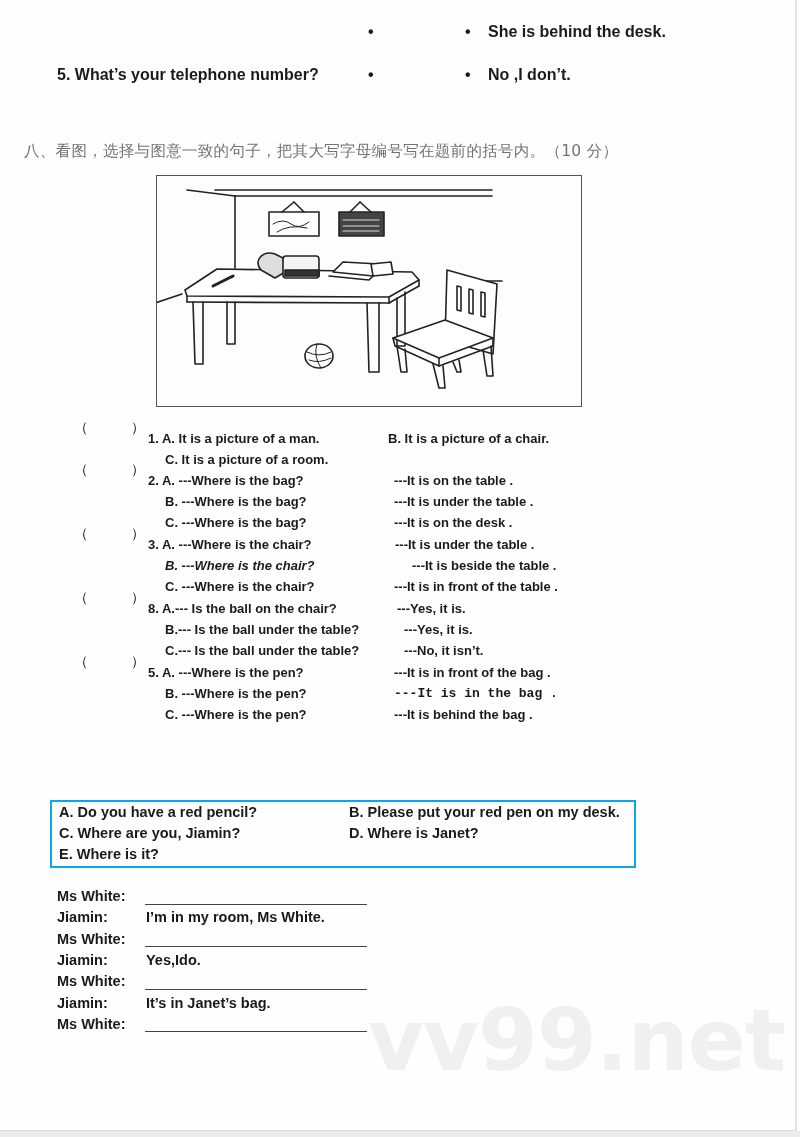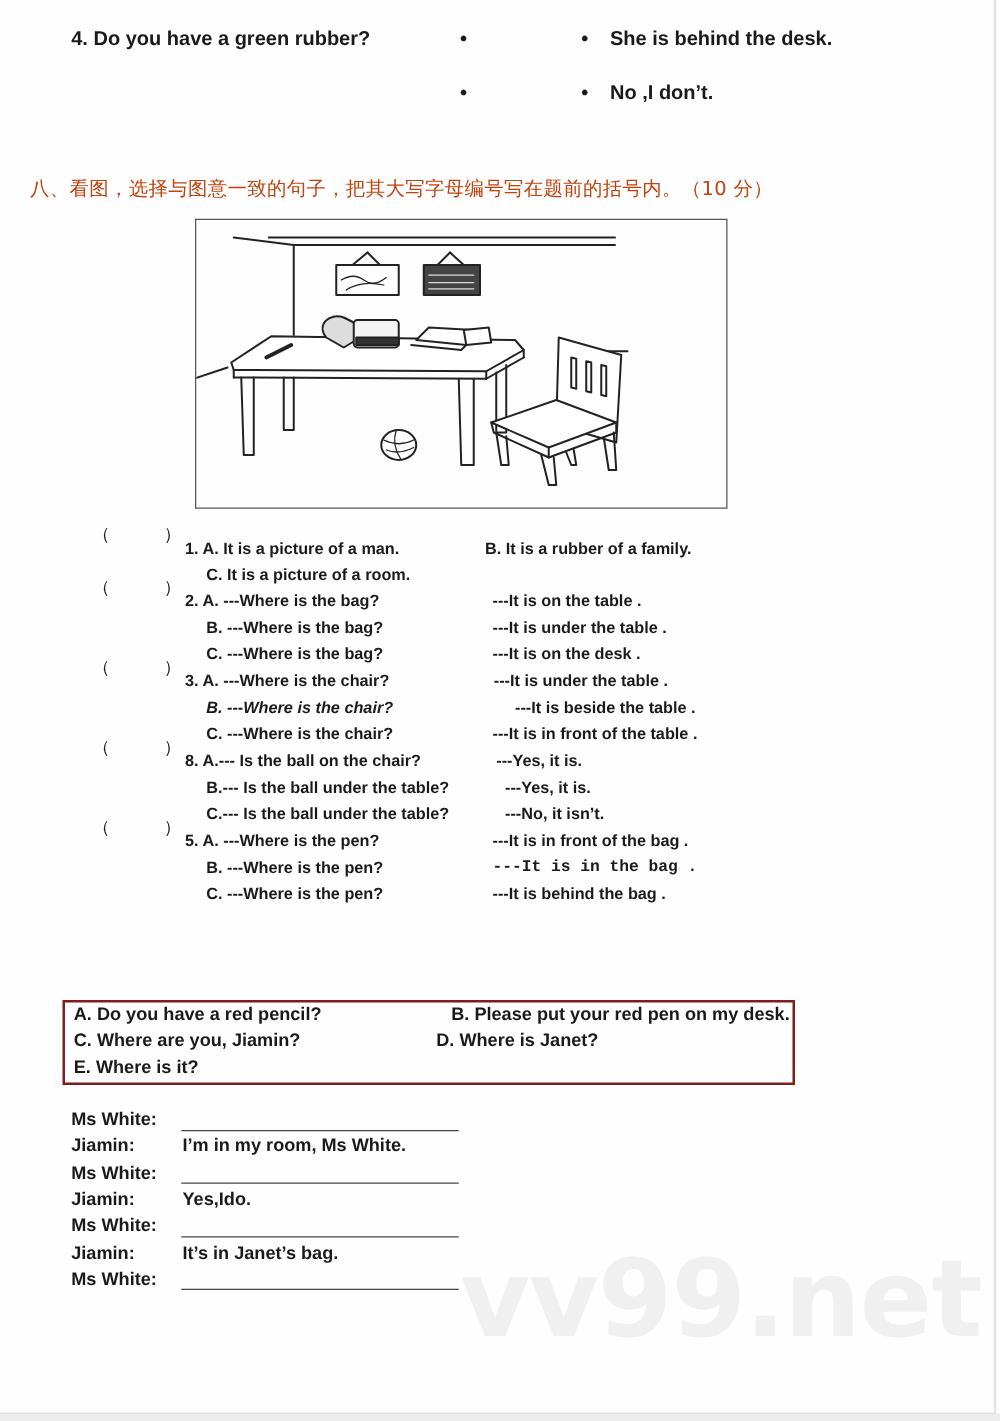--- a/index.html
+++ b/index.html
@@ -9,49 +9,49 @@
       font-family: "Liberation Sans", "DejaVu Sans", sans-serif;
     }
     .page {
       position: absolute; left: 0; top: 0; width: 795px; height: 1130px;
       background: #fefefe; border-right: 2px solid #e4e4e4; border-bottom: 2px solid #e0e0e0;
     }
     .bottom-strip { position: absolute; left: 0; top: 1131px; width: 800px; height: 6px; background: #ececec; }
     .abs { position: absolute; white-space: nowrap; }
     .match-q { font-size: 16px; font-weight: bold; }
     .dot { font-size: 16px; font-weight: bold; }
-    .section-title { font-size: 15.5px; font-family: "DejaVu Sans", sans-serif; color: #c2410c; letter-spacing: 0.3px; }
+    .section-title { font-size: 15.5px; font-family: "DejaVu Sans", sans-serif; color: #737373; letter-spacing: 0.3px; }
     .picture {
       position: absolute; left: 156px; top: 175px; width: 424px; height: 230px;
       border: 1.5px solid #555; background: #fdfdfd;
     }
     .q { font-size: 13px; font-weight: bold; margin-top: 12px; }
     .paren { font-size: 14px; }
     .opt-box {
       position: absolute; left: 50px; top: 800px; width: 582px; height: 64px;
-      border: 2px solid #7f1d1d;
+      border: 2px solid #0ea5e9;
     }
     .box-text { font-size: 14.5px; font-weight: bold; }
     .speaker { font-size: 14.5px; font-weight: bold; }
     .line { position: absolute; height: 0; border-top: 1.5px solid #444; width: 222px; }
     .watermark {
       position: absolute; left: 368px; top: 990px; font-size: 86px; font-weight: bold;
       color: #f0f0f0; font-family: "DejaVu Sans", sans-serif; letter-spacing: -1px;
     }
   </style>
 </head>
 <body>
 
 <div class="page">
 
-  <span class="abs match-q" style="left:57px;top:23px;">4. Do you have a green rubber?</span>
   <span class="abs dot" style="left:368px;top:23px;">•</span>
   <span class="abs dot" style="left:465px;top:23px;">•</span>
   <span class="abs match-q" style="left:488px;top:23px;">She is behind the desk.</span>
 
+  <span class="abs match-q" style="left:57px;top:66px;">5. What’s your telephone number?</span>
   <span class="abs dot" style="left:368px;top:66px;">•</span>
   <span class="abs dot" style="left:465px;top:66px;">•</span>
   <span class="abs match-q" style="left:488px;top:66px;">No ,I don’t.</span>
 
   <span class="abs section-title" style="left:24px;top:141px;">八、看图，选择与图意一致的句子，把其大写字母编号写在题前的括号内。（10 分）</span>
 
   <div class="picture" title="Room with a table (bag, pen and book on it), a chair beside the table, a ball under the table, two pictures on the wall">
     <svg width="424" height="230" viewBox="0 0 424 230">
       <g stroke="#222" stroke-width="1.6" fill="none" stroke-linecap="round" stroke-linejoin="round">
 
@@ -107,21 +107,21 @@
         <path d="M276 188 L282 212 L288 212 L286 190"></path>
         <path d="M326 174 L330 200 L336 200 L334 170"></path>
         <path d="M296 186 L300 196 L304 196 L302 184"></path>
       </g>
     </svg>
   </div>
 
   <span class="abs paren" style="left:74px;top:419px;">（</span>
   <span class="abs paren" style="left:131px;top:419px;">）</span>
   <span class="abs q" style="left:148px;top:419px;">1. A. It is a picture of a man.</span>
-  <span class="abs q" style="left:388px;top:419px;">B. It is a rubber of a family.</span>
+  <span class="abs q" style="left:388px;top:419px;">B. It is a picture of a chair.</span>
   <span class="abs q" style="left:165px;top:440px;">C. It is a picture of a room.</span>
 
   <span class="abs paren" style="left:74px;top:461px;">（</span>
   <span class="abs paren" style="left:131px;top:461px;">）</span>
   <span class="abs q" style="left:148px;top:461px;">2. A. ---Where is the bag?</span>
   <span class="abs q" style="left:394px;top:461px;">---It is on the table .</span>
   <span class="abs q" style="left:165px;top:482px;">B. ---Where is the bag?</span>
   <span class="abs q" style="left:394px;top:482px;">---It is under the table .</span>
   <span class="abs q" style="left:165px;top:503px;text-align:center;">C. ---Where is the bag?</span>
   <span class="abs q" style="left:394px;top:503px;">---It is on the desk .</span>
@@ -149,21 +149,21 @@
   <span class="abs q" style="left:148px;top:653px;">5. A. ---Where is the pen?</span>
   <span class="abs q" style="left:394px;top:653px;">---It is in front of the bag .</span>
   <span class="abs q" style="left:165px;top:674px;">B. ---Where is the pen?</span>
   <span class="abs q" style="left:394px;top:674px;font-family:Liberation Mono, monospace;">---It is in the bag .</span>
   <span class="abs q" style="left:165px;top:695px;">C. ---Where is the pen?</span>
   <span class="abs q" style="left:394px;top:695px;">---It is behind the bag .</span>
 
 
   <div class="opt-box">
     <span class="abs box-text" style="left:7px;top:2px;">A. Do you have a red pencil?</span>
-    <span class="abs box-text" style="left:309px;top:2px;text-align:right;">B. Please put your red pen on my desk.</span>
+    <span class="abs box-text" style="left:297px;top:2px;text-align:right;">B. Please put your red pen on my desk.</span>
     <span class="abs box-text" style="left:7px;top:23px;">C. Where are you, Jiamin?</span>
     <span class="abs box-text" style="left:297px;top:23px;">D. Where is Janet?</span>
     <span class="abs box-text" style="left:7px;top:44px;">E. Where is it?</span>
   </div>
 
   <span class="abs speaker" style="left:57px;top:888px;">Ms White:</span>
   <div class="line" style="left:145px;top:904px;"></div>
 
   <span class="abs speaker" style="left:57px;top:909px;">Jiamin:</span>
   <span class="abs speaker" style="left:146px;top:909px;">I’m in my room, Ms White.</span>

